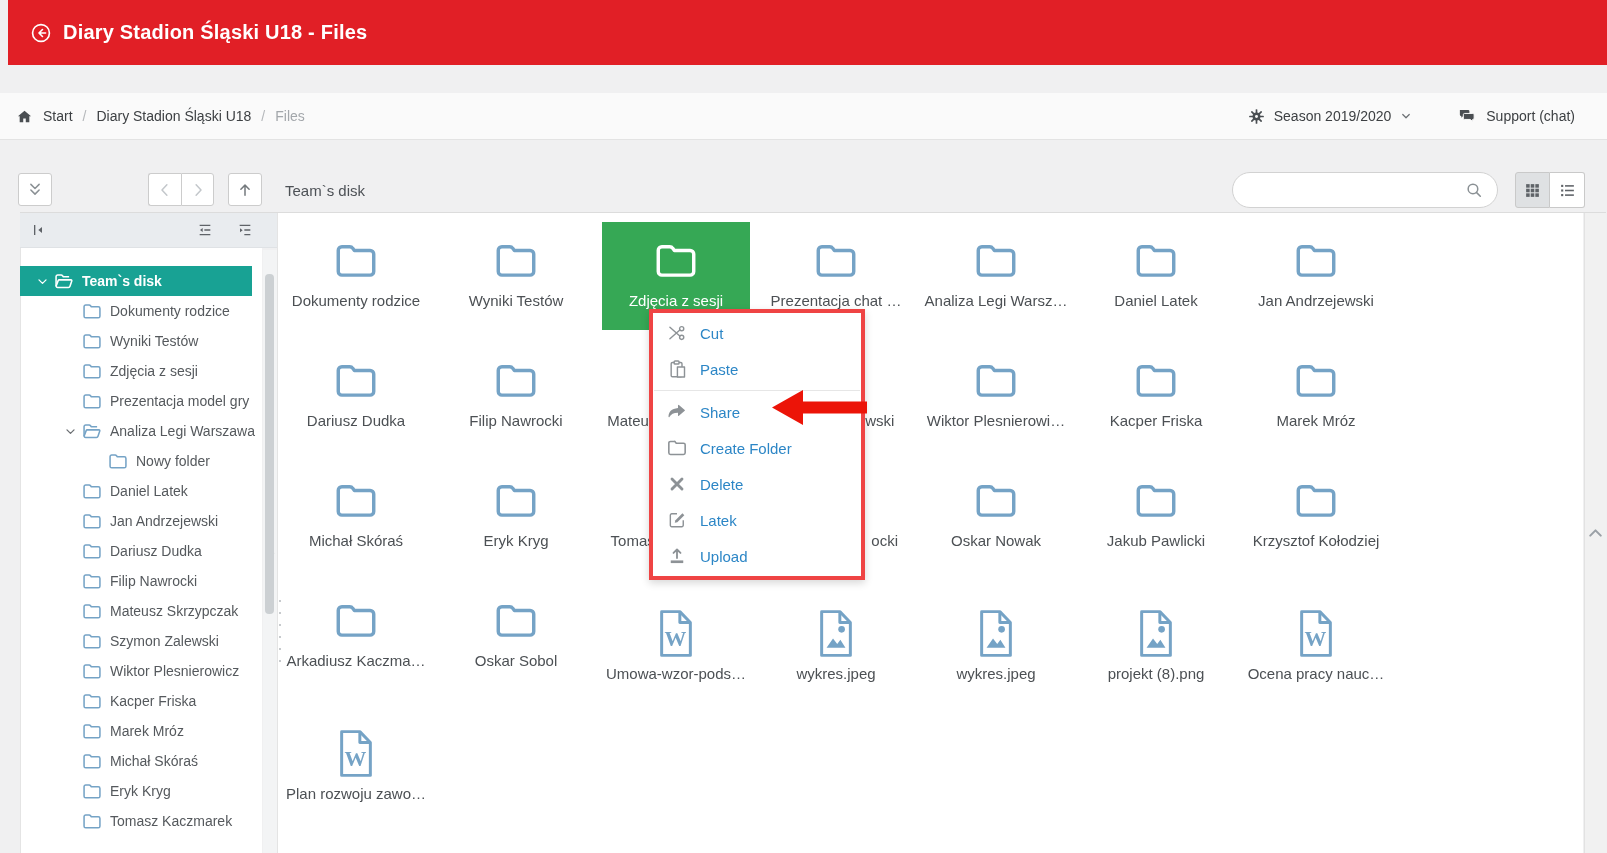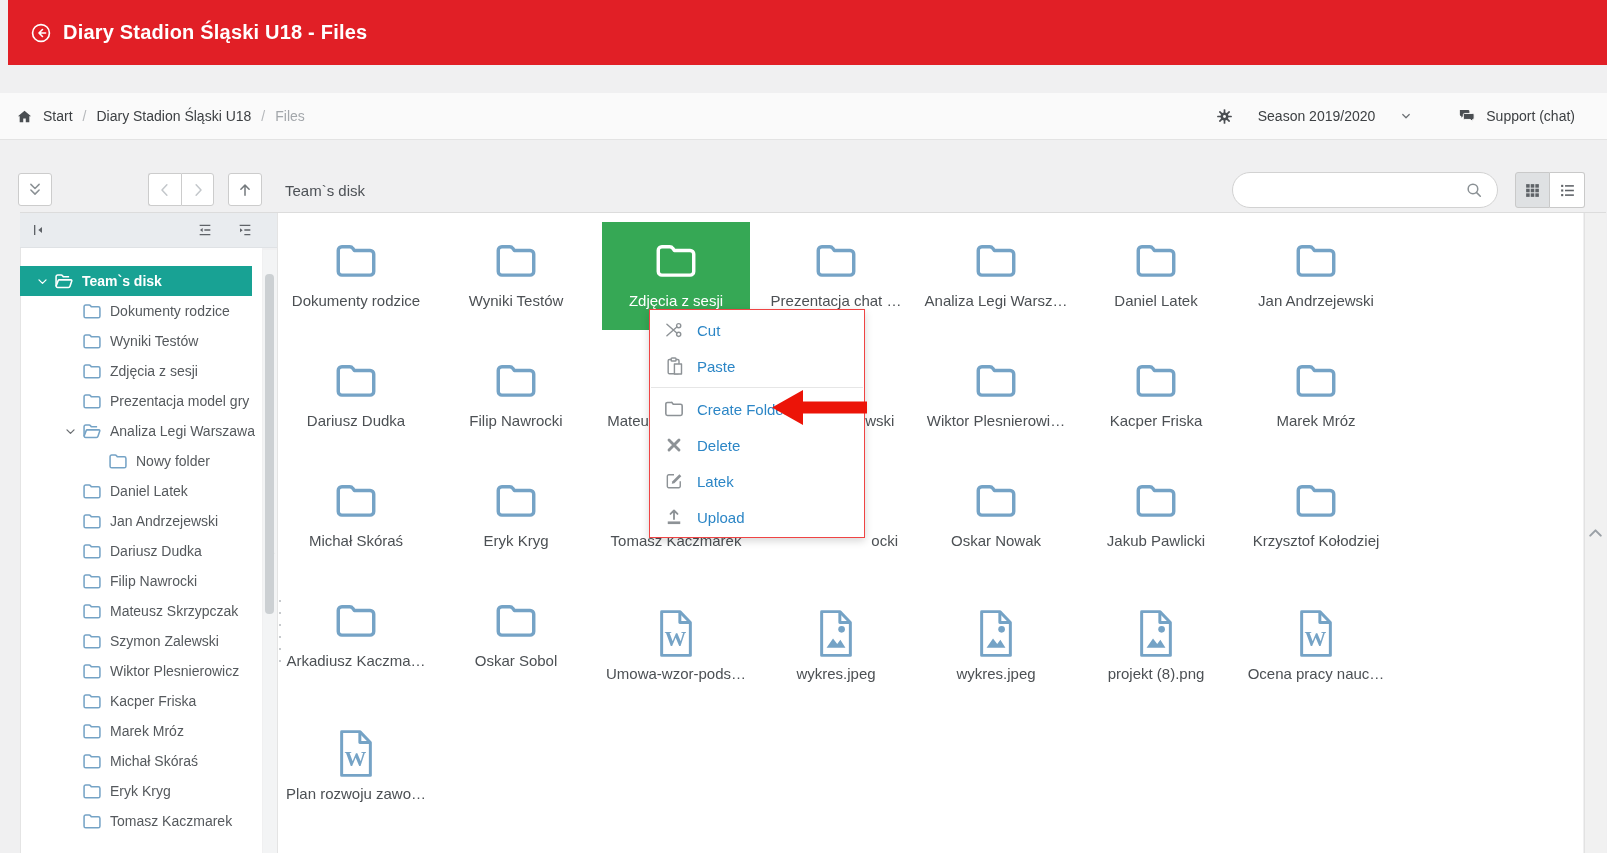--- a/index.html
+++ b/index.html
@@ -18,21 +18,21 @@
   .app-title{font-size:20px;font-weight:bold;margin-left:11px;letter-spacing:.2px;}
 
   
   .crumb-bar{position:absolute;left:0;top:93px;width:1607px;height:47px;background:#fafafa;border-bottom:1px solid #e3e3e3;display:flex;align-items:center;padding:0 20px 0 16px;font-size:14px;}
   .home{width:17px;height:17px;color:#4a4e52;margin-right:10px;cursor:pointer;}
   .crumbs{display:flex;align-items:center;gap:10px;}
   .crumb{color:#3d4043;cursor:pointer;}
   .crumb.muted{color:#a3a7ab;cursor:default;}
   .crumb-sep{color:#b5b8bb;}
   .crumb-right{margin-left:auto;display:flex;align-items:center;}
-  .season{display:flex;align-items:center;gap:25px;cursor:pointer;margin-right:46px;color:#3d4043;}
+  .season{display:flex;align-items:center;gap:9px;cursor:pointer;margin-right:46px;color:#3d4043;}
   .season .gear{width:17px;height:17px;color:#4a4e52;}
   .season .sm-chev{width:12px;height:12px;color:#6b6f73;}
   .support{display:flex;align-items:center;gap:10px;cursor:pointer;color:#3d4043;margin-right:12px;}
   .support .chat{width:18px;height:18px;color:#4a4e52;}
 
   
   .tb-btn{position:absolute;background:#fff;border:1px solid #ccc;border-radius:3px;display:flex;align-items:center;justify-content:center;cursor:pointer;}
   .tb-icon{width:18px;height:18px;color:#8a9094;}
   #btn-more{left:18px;top:173px;width:34px;height:33px;}
   .nav-group{position:absolute;left:148px;top:173px;display:flex;}
@@ -84,21 +84,21 @@
   .tile.word .tile-label,.tile.image .tile-label{margin-top:8px;}
   .tile.selected{background:var(--selection-green);}
   .tile.selected .tile-icon,.tile.selected .tile-label{color:#fff;}
   .tile.align-right{align-items:flex-end;}
   .tile.align-right .tile-icon{align-self:center;}
   .tile.align-right .tile-label{padding-right:12px;}
   .main-scroll{position:absolute;left:1584px;top:213px;width:22px;height:640px;background:#f1f1f1;border-left:1px solid #e2e2e2;}
   .main-scroll .up{width:15px;height:15px;color:#9aa0a6;margin:6px auto 0;}
 
   
-  .context-menu{position:absolute;left:649px;top:309px;width:216px;background:#fff;border:1px solid #ef4444;box-shadow:0 3px 8px rgba(0,0,0,.16);padding:2px 0;z-index:40;}
+  .context-menu{position:absolute;left:649px;top:309px;width:216px;background:#fff;border:4px solid #ef4444;box-shadow:0 3px 8px rgba(0,0,0,.16);padding:2px 0;z-index:40;}
   .menu-item{height:36px;display:flex;align-items:center;padding:0 14px;gap:13px;cursor:pointer;}
   .m-icon{width:20px;height:20px;color:#8d9296;flex:0 0 auto;}
   .m-label{font-size:15px;color:var(--link-blue);}
   .menu-sep{height:1px;background:#e6e6e6;margin:3px 1px;}
 
   
   .red-arrow{position:absolute;left:771px;top:389px;width:97px;height:37px;z-index:50;pointer-events:none;}
 </style>
 </head>
 <body>
@@ -767,20 +767,28 @@
           <rect x="5" y="4.2" width="13" height="17" rx="1.5"></rect>
           <rect x="8.6" y="2.4" width="5.8" height="3.6" rx="1" fill="#fff"></rect>
           <path d="M12.5 9.5h8.5v12h-8.5z" fill="#fff"></path>
         </svg>
       </span>
       <span class="m-label">Paste</span>
     </div>
     <div class="menu-sep"></div>
     <div class="menu-item">
       <span class="m-icon">
+        <svg viewBox="0 0 24 24" fill="currentColor">
+          <path d="M13.2 7.3V4.1a.65.65 0 0 1 1.1-.5l7 6a.65.65 0 0 1 0 1l-7 6a.65.65 0 0 1-1.1-.5v-3.2C7.9 12.9 4.7 14.8 2.9 18c-.3.5-1.1.3-1.1-.3.1-5.5 3.4-9.6 11.4-10.4Z"></path>
+        </svg>
+      </span>
+      <span class="m-label">Share</span>
+    </div>
+    <div class="menu-item">
+      <span class="m-icon">
         <svg viewBox="0 0 24 21" fill="none" stroke="currentColor" stroke-width="1.9" stroke-linejoin="round">
           <path d="M4.2 18.3a2 2 0 0 1-2-2V4.6a2 2 0 0 1 2-2h4.3a2 2 0 0 1 1.7.9l.9 1.2h8.7a2 2 0 0 1 2 2v9.6a2 2 0 0 1-2 2Z"></path>
         </svg>
       </span>
       <span class="m-label">Create Folder</span>
     </div>
     <div class="menu-item">
       <span class="m-icon">
         <svg viewBox="0 0 24 24" fill="none" stroke="currentColor" stroke-width="3.4" stroke-linecap="round">
           <path d="M6 6l12 12M18 6 6 18"></path>

